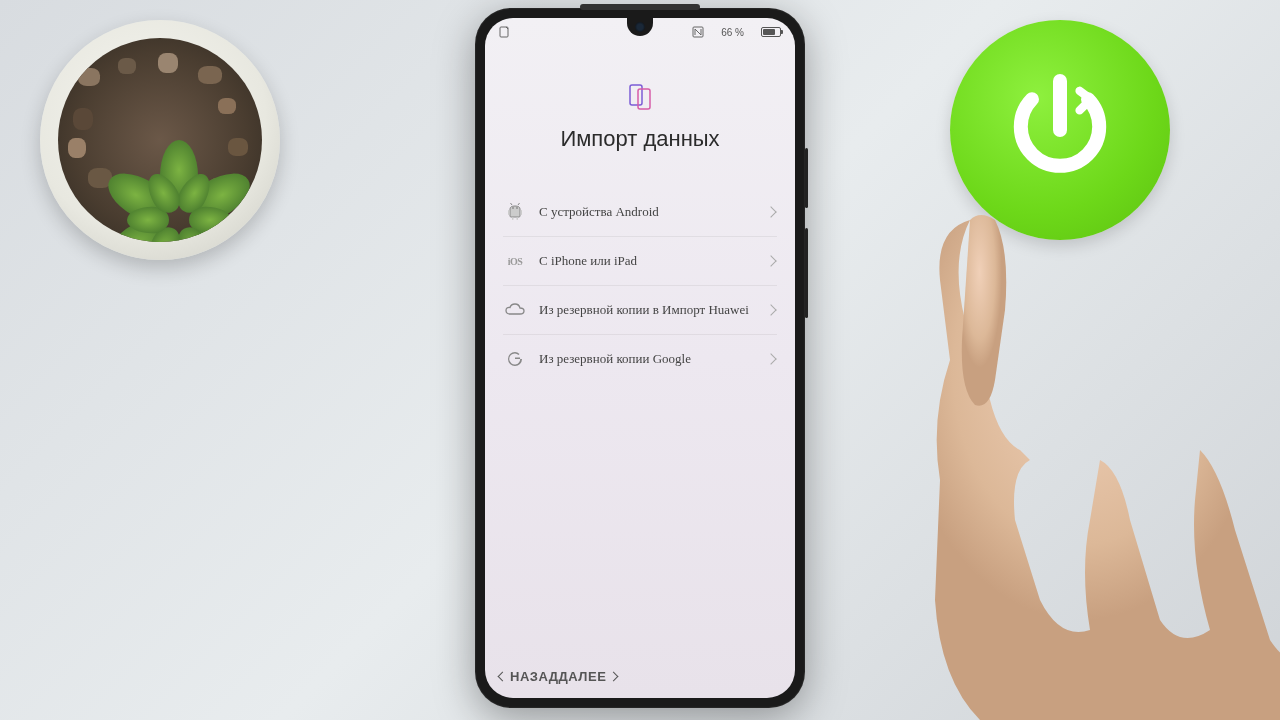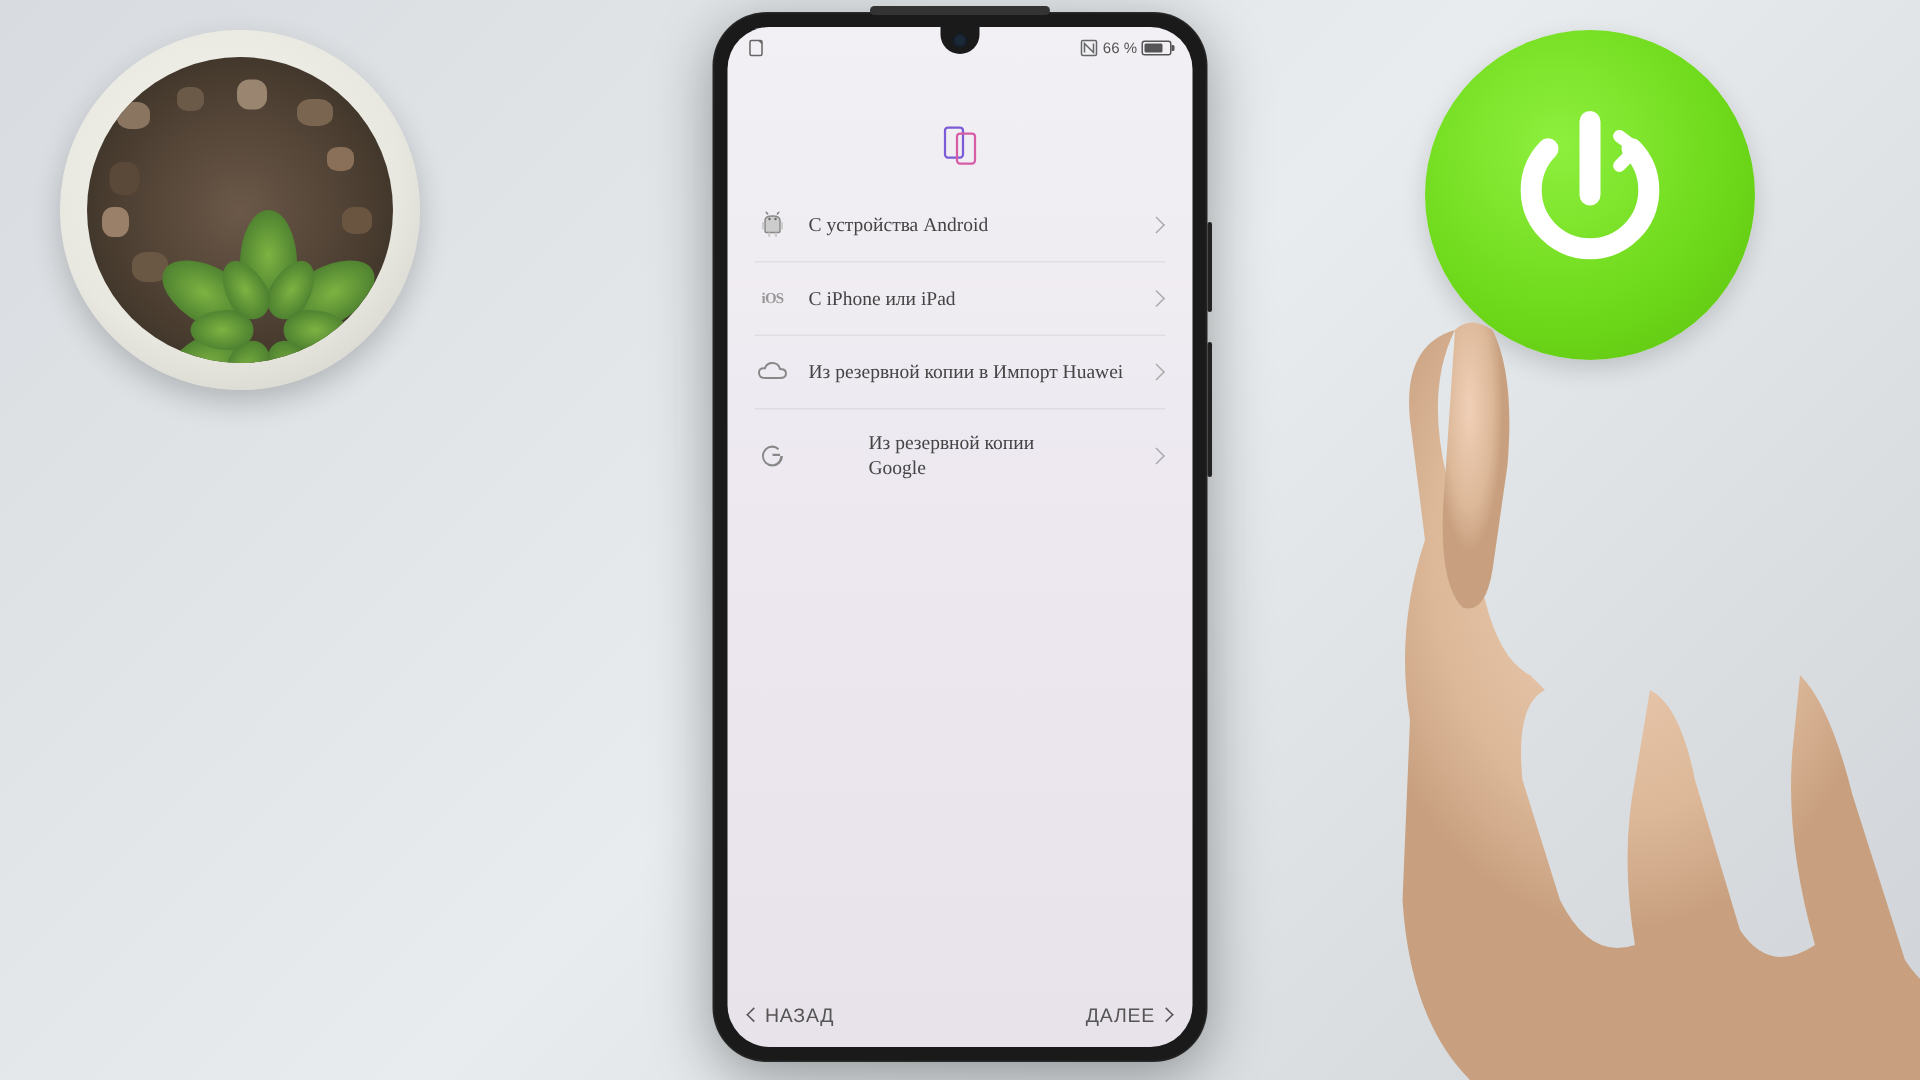--- a/index.html
+++ b/index.html
@@ -157,21 +157,21 @@
       height: 24px;
       display: flex;
       justify-content: space-between;
       align-items: center;
       padding: 4px 14px 0;
       font-size: 10px;
       color: #555;
       z-index: 5;
     }
     .status-left svg, .status-right svg { display: inline-block; vertical-align: middle; }
-    .status-right { display: flex; align-items: center; gap: 3px; }
+    .status-right { display: flex; align-items: center; gap: 17px; }
     .bat-pct { font-size: 10px; color: #555; }
     .battery-icon {
       width: 20px;
       height: 10px;
       border: 1px solid #555;
       border-radius: 2px;
       position: relative;
       display: inline-block;
     }
     .battery-icon::after {
@@ -222,21 +222,21 @@
       padding: 0 2px;
     }
     .option {
       display: flex;
       align-items: center;
       padding: 14px 2px;
       border-bottom: 1px solid rgba(0,0,0,0.06);
       cursor: pointer;
       font-family: Liberation Serif, serif;
     }
-    .option:last-of-type { border-bottom: none; gap: 40px; }
+    .option:last-of-type { border-bottom: none; }
     .option-icon {
       width: 20px;
       height: 20px;
       margin-right: 14px;
       display: flex;
       align-items: center;
       justify-content: center;
       flex-shrink: 0;
       color: #888;
     }
@@ -255,26 +255,27 @@
       flex-shrink: 0;
     }
     .ios-text {
       font-size: 10px;
       font-weight: 600;
       color: #999;
       letter-spacing: -0.5px;
     }
     .footer {
       display: flex;
-      justify-content: space-between;
+      justify-content: flex-start;
       align-items: center;
       padding: 12px 14px 14px;
       font-size: 13px;
       color: #555;
       letter-spacing: 0.5px;
+      font-weight: bold;
     }
     .footer-btn {
       display: flex;
       align-items: center;
       gap: 4px;
       cursor: pointer;
     }
     .chev-left {
       width: 7px;
       height: 7px;
@@ -373,20 +374,21 @@
     </div>
 
     <div class="content">
       <div class="app-icon">
         <svg width="28" height="28" viewBox="0 0 28 28">
           <rect x="4" y="2" width="12" height="20" rx="2" fill="none" stroke="#7b5cd6" stroke-width="1.5"></rect>
           <rect x="12" y="6" width="12" height="20" rx="2" fill="none" stroke="#d65ca8" stroke-width="1.5"></rect>
         </svg>
       </div>
 
+      <div class="title">Импорт данных</div>
 
 
       <div class="option">
         <div class="option-icon">
           <svg width="16" height="18" viewBox="0 0 16 18">
             <path d="M 3 6 Q 3 3 8 3 Q 13 3 13 6 L 13 13 Q 13 14 12 14 L 4 14 Q 3 14 3 13 Z M 5 2 L 3.5 0 M 11 2 L 12.5 0" stroke="#888" stroke-width="1" fill="#ccc"></path>
             <circle cx="6" cy="5" r="0.8" fill="#666"></circle>
             <circle cx="10" cy="5" r="0.8" fill="#666"></circle>
             <rect x="1" y="7" width="1.5" height="5" rx="0.75" fill="#ccc"></rect>
             <rect x="13.5" y="7" width="1.5" height="5" rx="0.75" fill="#ccc"></rect>

